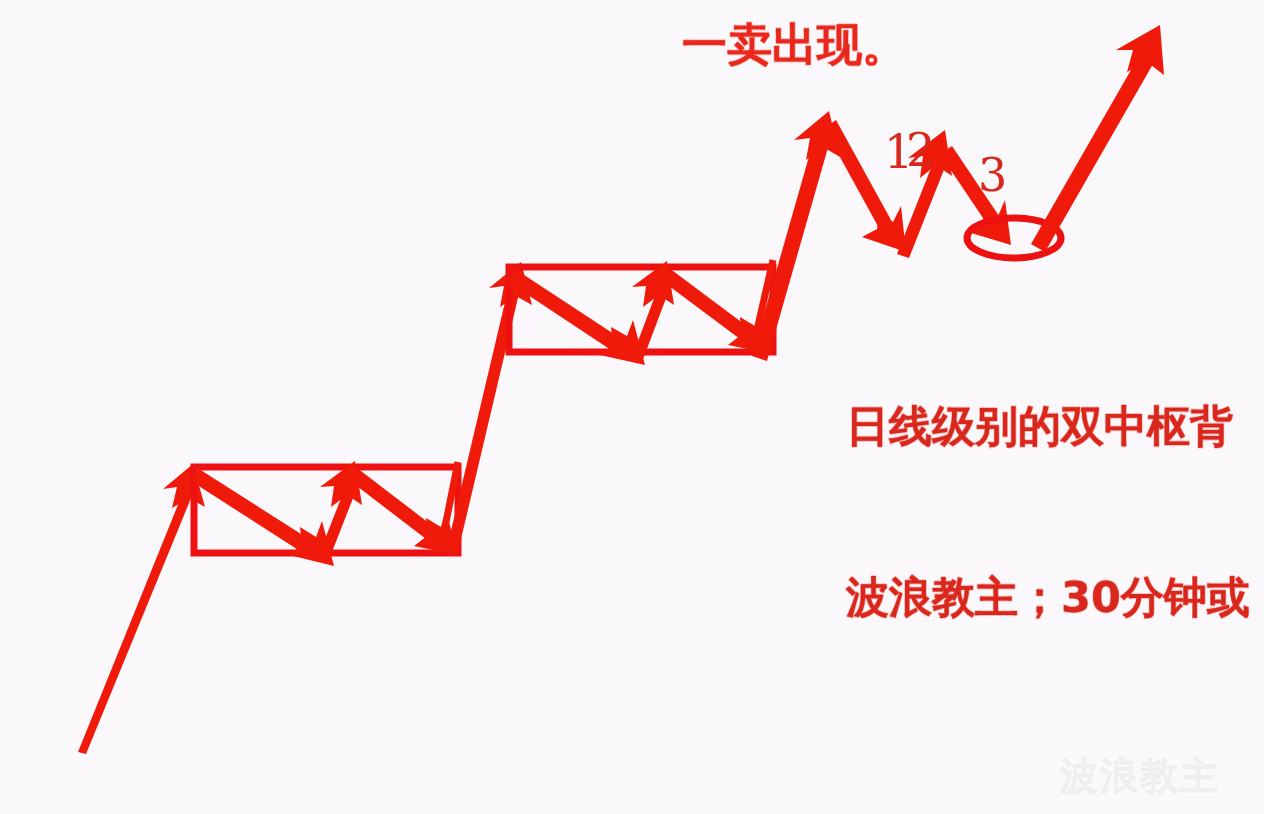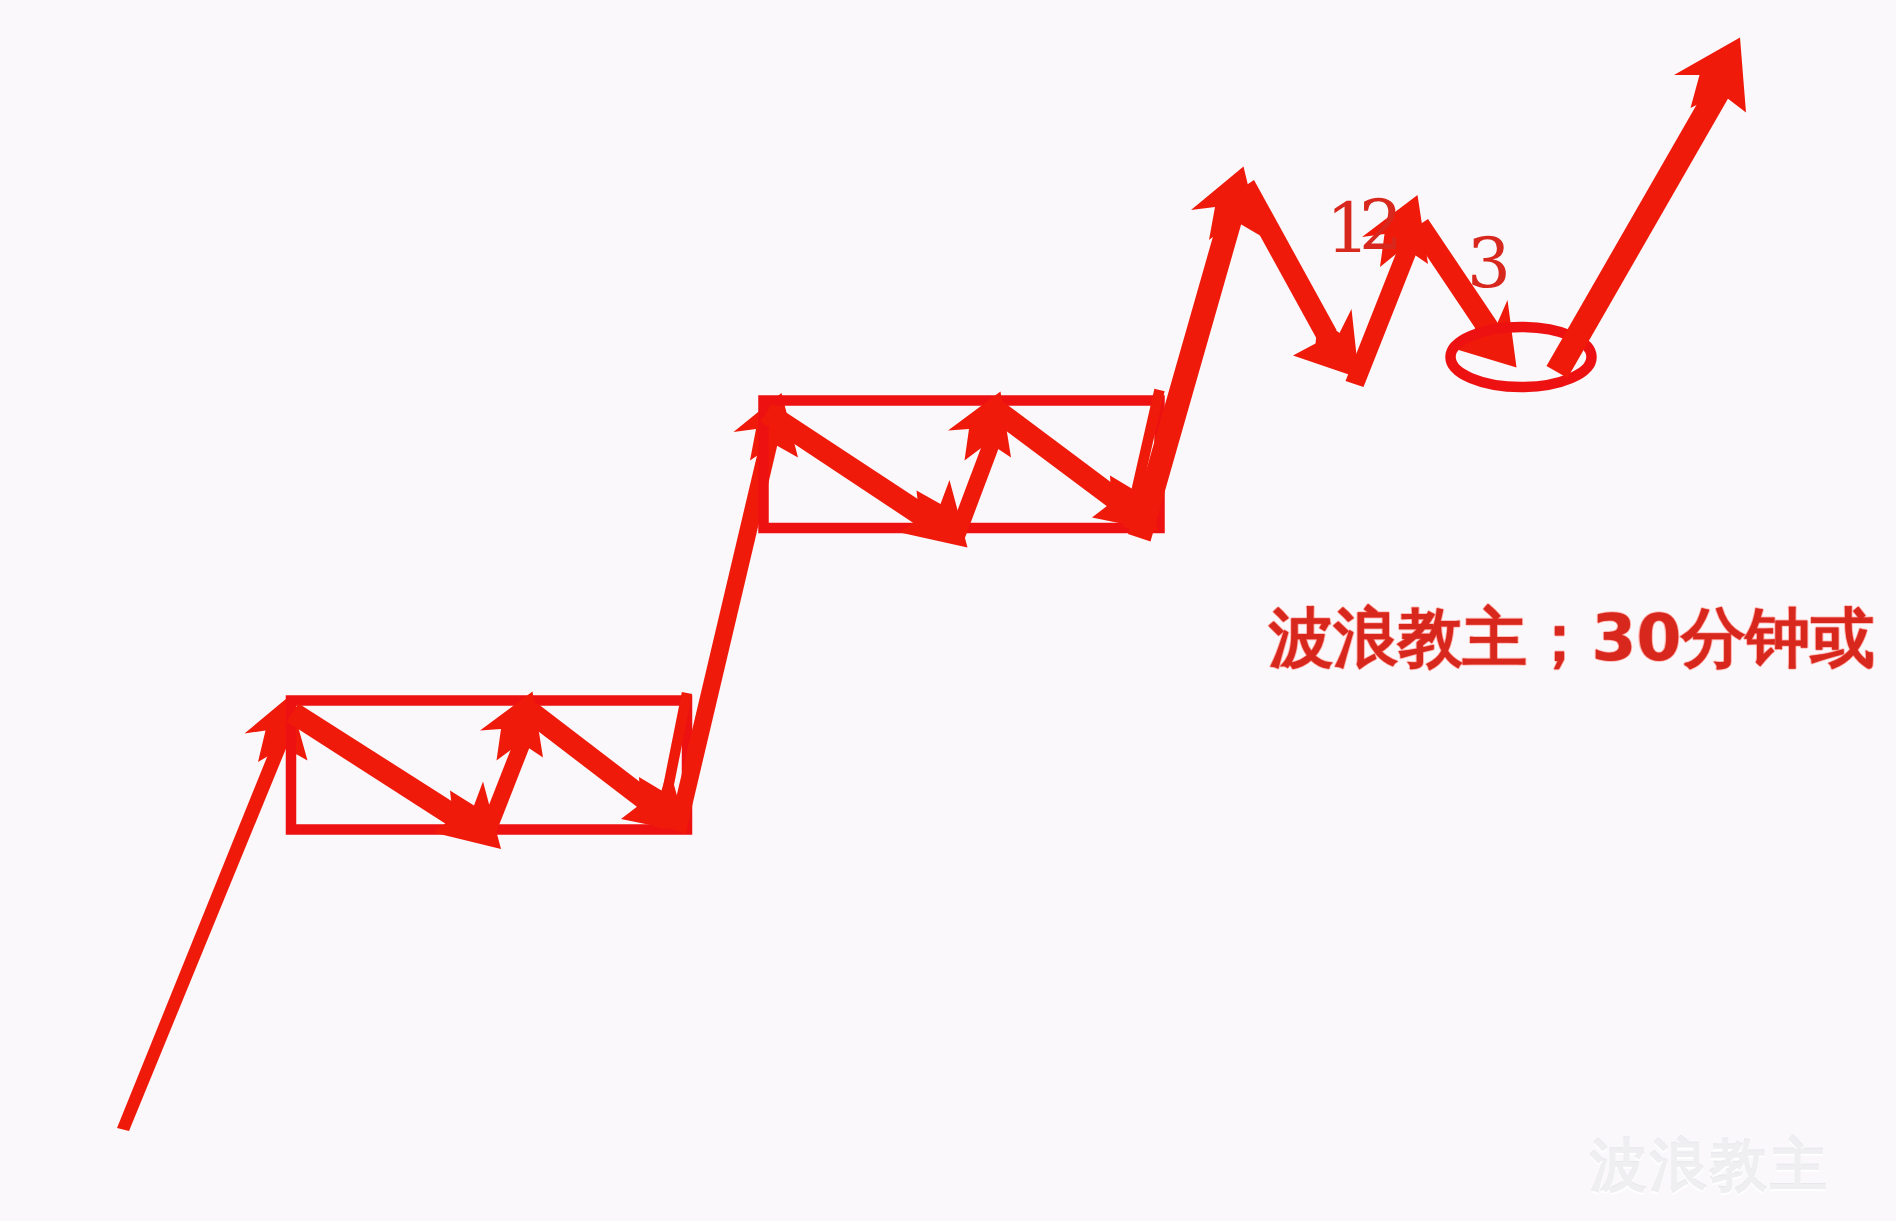--- a/index.html
+++ b/index.html
@@ -152,27 +152,28 @@
     </g>
 
     <ellipse class="ell" cx="1014" cy="238" rx="47" ry="20" style="stroke: rgb(238, 17, 17);"></ellipse>
 
     <g>
       <polygon class="ar" points="1031,244 1139,56 1153,64 1045,252" style="fill: rgb(240, 26, 10);"></polygon>
       <polygon class="ar" points="1160,25 1164,75 1147,62 1127,72 1133,50 1116,50" style="fill: rgb(240, 26, 10);"></polygon>
     </g>
   </svg>
 
-  <div class="txt" id="headline-text" style="color: rgb(232, 40, 28);"></div>
+  <div class="txt" id="headline-text" style="color: rgb(232, 40, 28);"><span class="ln2">一卖出现。</span></div>
 
   <div class="marker-num" id="marker-1" style="left: 884px; top: 125px; color: rgb(216, 40, 30);">1</div>
   <div class="marker-num" id="marker-2" style="left: 906px; top: 123px; color: rgb(216, 40, 30);">2</div>
   <div class="marker-num" id="marker-3" style="left: 978px; top: 148px; color: rgb(216, 40, 30);">3</div>
 
   <div class="txt" id="body-text" style="color: rgb(216, 40, 30);">
+    <span>日线级别的双中枢背</span>
     <span>波浪教主；30分钟或</span>
     
     
     
     
   </div>
 
   <div id="watermark" style="color: rgb(239, 239, 242);">波浪教主</div>
 
 </div>

